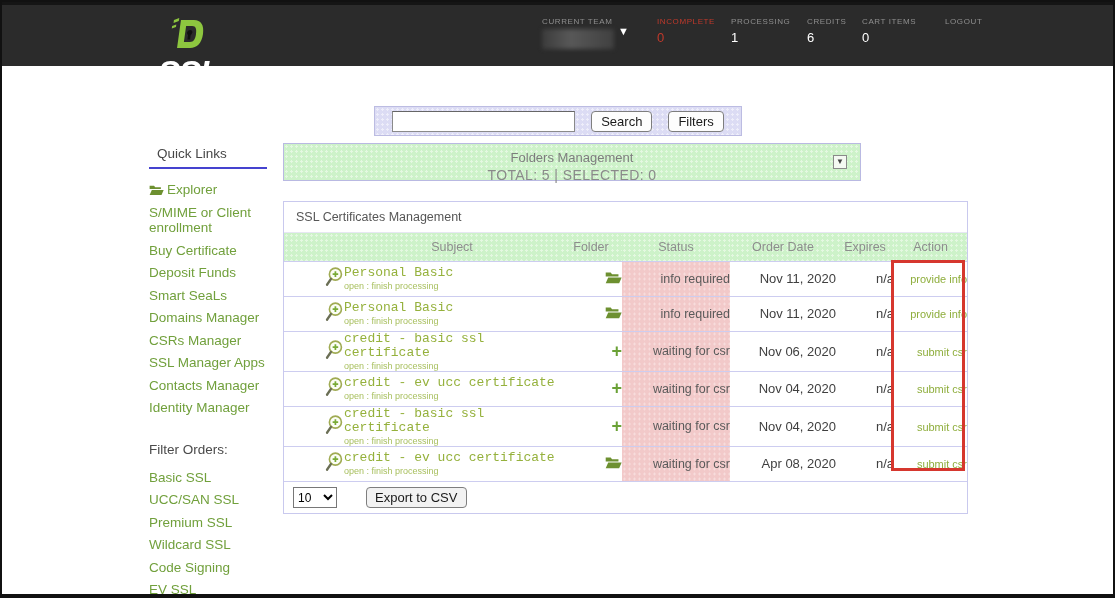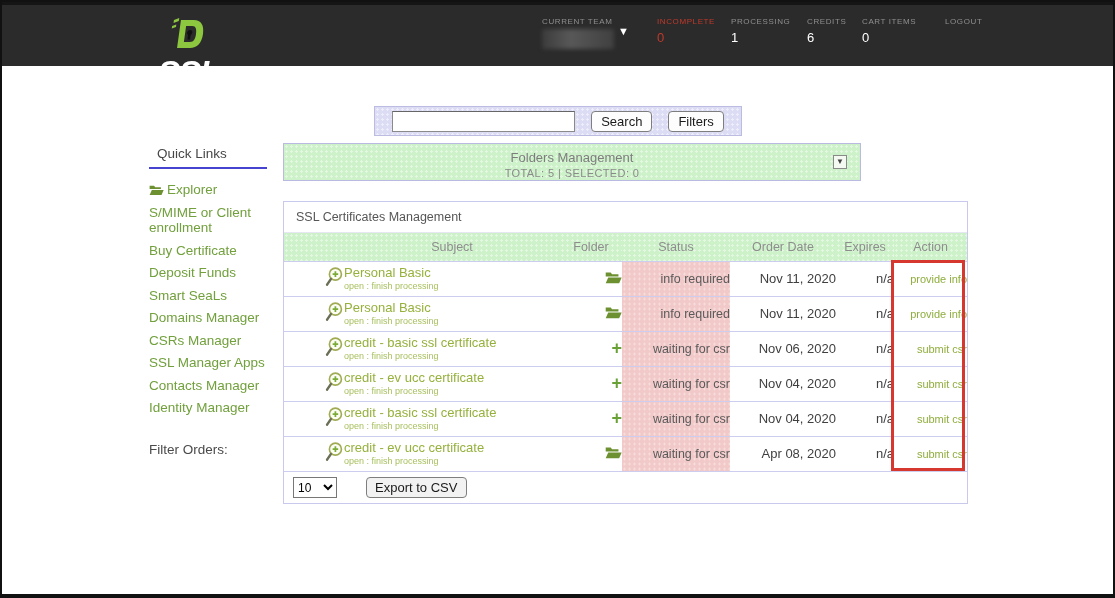--- a/index.html
+++ b/index.html
@@ -48,34 +48,34 @@
   .sb-list { list-style:none; margin-top:13px; }
   .sb-list li { margin-bottom:7px; line-height:14.5px; }
   .sb-link { color:#71a03c; font-size:13.5px; text-decoration:none; cursor:pointer; }
   .sb-folder-icon { display:inline-block; vertical-align:-2px; margin-right:3px; }
   .sb-filter-title { font-size:13.5px; color:#4a4a4a; margin:26px 0 9px 0; }
   
   .folders-panel { position:absolute; left:281px; top:141px; width:578px; height:38px; background:#cdf2c9;
     border:1px solid #b9b9e2; text-align:center; padding-top:6px;
     background-image:radial-gradient(rgba(255,255,255,0.45) 1px, transparent 1.2px); background-size:5px 5px; }
   .fp-title { font-size:13px; color:#7d7d7d; }
-  .fp-subtitle { font-size:11px; letter-spacing:.4px; color:#8a8a8a; margin-top:2px; }
+  .fp-subtitle { font-size:14px; letter-spacing:.4px; color:#8a8a8a; margin-top:2px; }
   .fp-collapse { position:absolute; right:13px; top:11px; width:14px; height:14px; border:1px solid #8a8a8a; background:#f4f9f2;
     font-size:8px; line-height:12px; color:#444; text-align:center; cursor:pointer; }
   
   .table-panel { position:absolute; left:281px; top:199px; width:685px; background:#fff; border:1px solid #c9c9ee; }
   .tp-title { font-size:12.5px; color:#565656; padding:8px 12px; border-bottom:1px solid #e7e7f3; }
   table { border-collapse:collapse; table-layout:fixed; width:683px; }
   col.c-icon{width:60px} col.c-subject{width:216px} col.c-folder{width:62px} col.c-status{width:108px}
   col.c-date{width:106px} col.c-expires{width:58px} col.c-action{width:73px}
   thead th { height:28px; background:#cdf2c9; font-weight:normal; font-size:12.5px; color:#8d8d8d;
     background-image:radial-gradient(rgba(255,255,255,0.45) 1px, transparent 1.2px); background-size:5px 5px; }
   tbody td { height:35px; border-top:1px solid #cdcdf0; font-size:13px; color:#3f3f3f; text-align:right; vertical-align:middle; }
   td.subject-cell { text-align:left; }
-  .subject-link { color:#95b13c; font-size:13px; text-decoration:none; cursor:pointer; display:block; line-height:14px; }
+  .subject-link { color:#95b13c; font-size:13px; text-decoration:none; cursor:pointer; display:block; line-height:14px;font-family:Liberation Mono, monospace; }
   .subject-sub { color:#a9c060; font-size:9px; line-height:10px; display:block; margin-top:1px; }
   td.status-cell { background:#f2c9c9; color:#5a5a5a; font-size:12.5px;
     background-image:radial-gradient(rgba(255,255,255,0.35) 1px, transparent 1.2px); background-size:5px 5px; }
   .action-link { color:#8fae3d; font-size:11px; text-decoration:none; cursor:pointer; }
   .mag-icon { cursor:pointer; }
   .folder-cell .plus-glyph, .folder-cell .folder-glyph { display:none; }
   .ft-folder .folder-glyph { display:inline-block; cursor:pointer; }
   .ft-plus .plus-glyph { display:inline-block; cursor:pointer; }
   .plus-glyph::before { content:"+"; color:#6aa136; font-size:18px; font-weight:bold; line-height:16px; }
   .red-box { position:absolute; left:607px; top:58px; width:74px; height:211px; border:3px solid #d6372e; pointer-events:none; }
@@ -150,20 +150,29 @@
       <li><a class="sb-link">Buy Certificate</a></li>
       <li><a class="sb-link">Deposit Funds</a></li>
       <li><a class="sb-link">Smart SeaLs</a></li>
       <li><a class="sb-link">Domains Manager</a></li>
       <li><a class="sb-link">CSRs Manager</a></li>
       <li><a class="sb-link">SSL Manager Apps</a></li>
       <li><a class="sb-link">Contacts Manager</a></li>
       <li><a class="sb-link">Identity Manager</a></li>
     </ul>
     <div class="sb-filter-title">Filter Orders:</div>
+    <ul class="sb-list">
+      <li><a class="sb-link">Basic SSL</a></li>
+      <li><a class="sb-link">UCC/SAN SSL</a></li>
+      <li><a class="sb-link">Premium SSL</a></li>
+      <li><a class="sb-link">Wildcard SSL</a></li>
+      <li><a class="sb-link">Code Signing</a></li>
+      <li><a class="sb-link">EV SSL</a></li>
+
+    </ul>
   </aside>
 
   <section class="folders-panel">
     <div class="fp-title">Folders Management</div>
     <div class="fp-subtitle">TOTAL: 5 | SELECTED: 0</div>
     <div class="fp-collapse">▼</div>
   </section>
 
   <section class="table-panel">
     <div class="tp-title">SSL Certificates Management</div>

